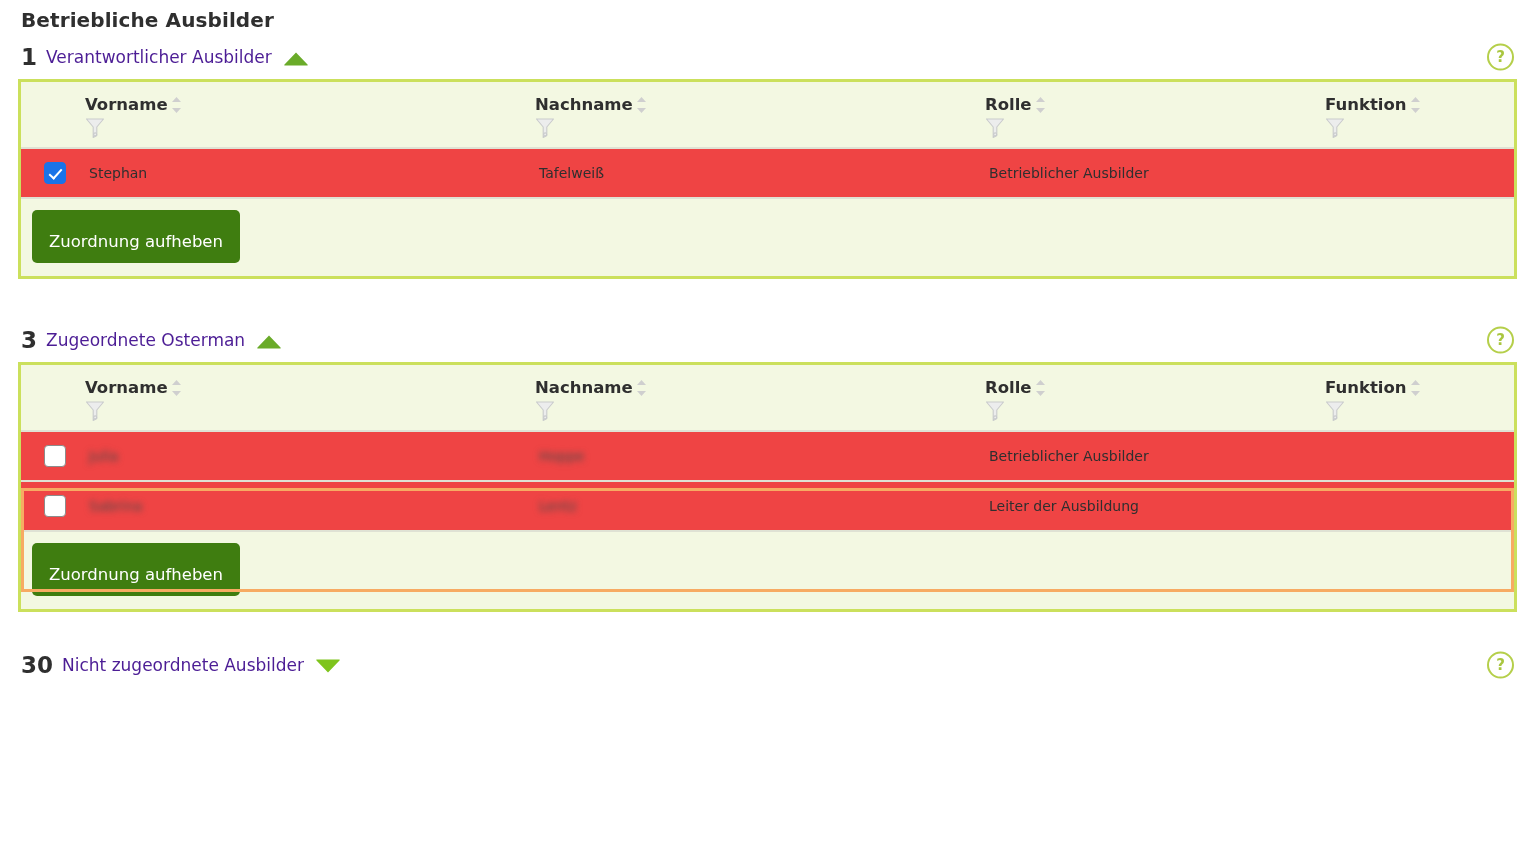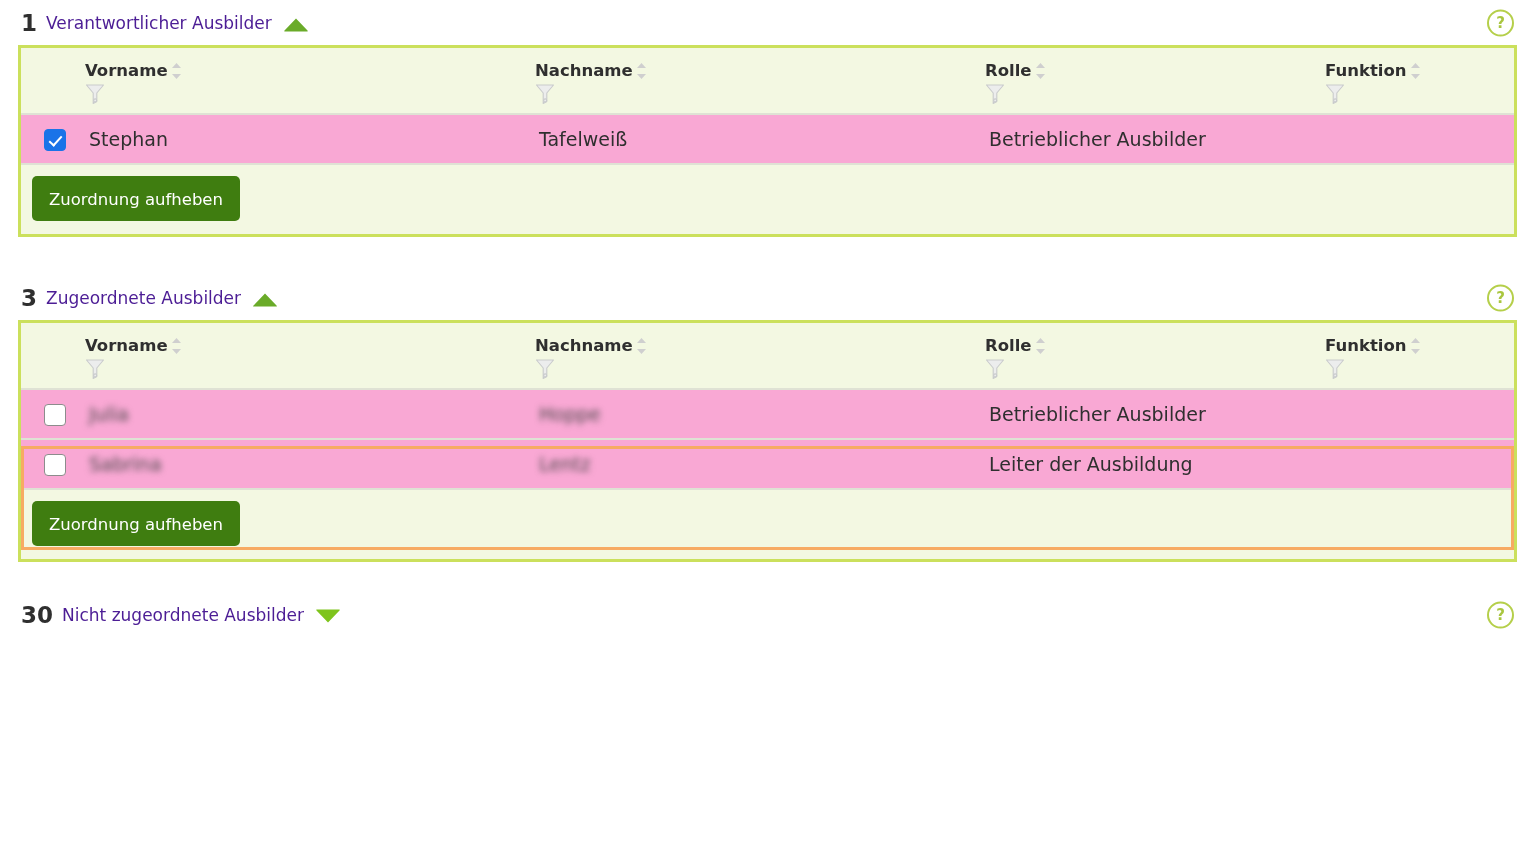--- a/index.html
+++ b/index.html
@@ -117,23 +117,23 @@
     display: block;
     width: 20px; height: 22px;
     margin-top: 3px;
     cursor: pointer;
   }
   .funnel svg { display: block; }
 
   tbody td {
     padding: 0;
     height: 50px;
-    font-size: 19px;
+    font-size: 14px;
     color: #2f2f2f;
-    background: #f9a8d4;
+    background: #ef4444;
     border-bottom: 2px solid #dfe2d4;
     vertical-align: middle;
   }
   tbody tr:last-child td { border-bottom: 2px solid #dfe2d4; }
 
   .cell { padding: 0 4px; line-height: 20px; }
 
   
   .cbox-cell { text-align: left; padding-left: 23px; }
   .cbox {
@@ -183,34 +183,35 @@
     display: flex;
     gap: 11px;
   }
   .btn {
     background: #3f7d10;
     color: #ffffff;
     border: none;
     border-radius: 5px;
     font-size: 16.5px;
     font-family: inherit;
-    padding: 15px 17px 12px 17px;
+    padding: 23px 17px 12px 17px;
     cursor: pointer;
     line-height: 18px;
     white-space: nowrap;
   }
 
   .spacer-a { height: 38px; }
   .spacer-b { height: 30px; }
 </style>
 </head>
 <body>
 
 <div class="page">
 
+  <h1 class="page-title">Betriebliche Ausbilder</h1>
 
   <div class="section-head">
     <span class="sec-count">1</span>
     <span class="sec-label">Verantwortlicher Ausbilder</span>
     <span class="tri">
       <svg viewBox="0 0 26 15" width="26" height="15" aria-hidden="true">
         <path d="M13 1.5 L24.5 13.5 Q25.6 14.6 24 14.6 L2 14.6 Q0.4 14.6 1.5 13.5 Z" fill="#6aab29"></path>
       </svg>
     </span>
     <span class="help">?</span>
@@ -320,21 +321,21 @@
     </table>
     <div class="btnbar">
       <button class="btn">Zuordnung aufheben</button>
     </div>
   </div>
 
   <div class="spacer-a"></div>
 
   <div class="section-head">
     <span class="sec-count">3</span>
-    <span class="sec-label">Zugeordnete Ausbilder</span>
+    <span class="sec-label">Zugeordnete Osterman</span>
     <span class="tri">
       <svg viewBox="0 0 26 15" width="26" height="15" aria-hidden="true">
         <path d="M13 1.5 L24.5 13.5 Q25.6 14.6 24 14.6 L2 14.6 Q0.4 14.6 1.5 13.5 Z" fill="#6aab29"></path>
       </svg>
     </span>
     <span class="help">?</span>
   </div>
 
   <div class="panel">
     <table class="grid">

